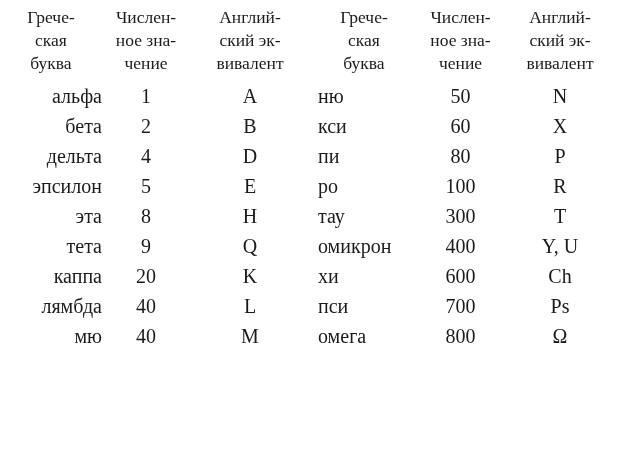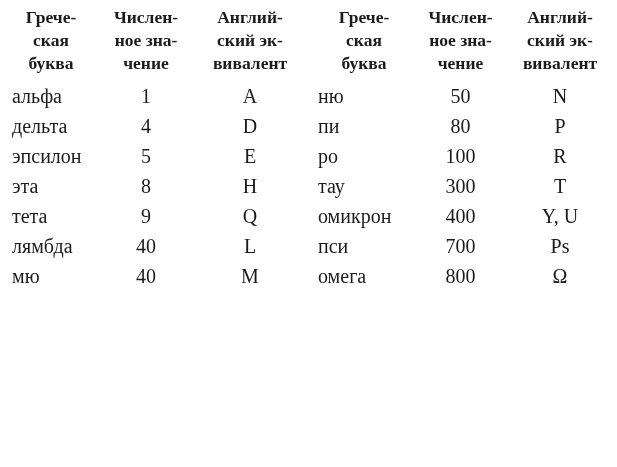--- a/index.html
+++ b/index.html
@@ -14,37 +14,37 @@
     font-family: "Liberation Serif", "DejaVu Serif", serif;
     color: #1b1b1b;
   }
   table.greek-table {
     width: 617px;
     border-collapse: collapse;
     table-layout: fixed;
     margin-top: 2px;
   }
   th {
-    font-weight: bold;
+    font-weight: normal;
     font-size: 17.5px;
     line-height: 23px;
     text-align: center;
     vertical-align: top;
     padding: 4px 0 6px 0;
     white-space: pre-line;
   }
   td {
     font-size: 20px;
     height: 30px;
     padding: 0;
     vertical-align: middle;
     text-align: center;
   }
   td.c-letter {
-    text-align: left;
+    text-align: right;
     padding-left: 12px;
     margin-left: 22px;
   }
   td.c-letter-r {
     text-align: left;
     padding-left: 8px;
     margin-left: 46px;
   }
 </style>
 </head>
@@ -84,20 +84,28 @@
   <tbody>
     <tr>
       <td class="c-letter">альфа</td>
       <td class="c-num">1</td>
       <td class="c-eq">A</td>
       <td class="c-letter-r">ню</td>
       <td class="c-num">50</td>
       <td class="c-eq">N</td>
     </tr>
     <tr>
+      <td class="c-letter">бета</td>
+      <td class="c-num">2</td>
+      <td class="c-eq">B</td>
+      <td class="c-letter-r">кси</td>
+      <td class="c-num">60</td>
+      <td class="c-eq">X</td>
+    </tr>
+    <tr>
       <td class="c-letter">дельта</td>
       <td class="c-num">4</td>
       <td class="c-eq">D</td>
       <td class="c-letter-r">пи</td>
       <td class="c-num">80</td>
       <td class="c-eq">P</td>
     </tr>
     <tr>
       <td class="c-letter">эпсилон</td>
       <td class="c-num">5</td>
@@ -116,20 +124,28 @@
     </tr>
     <tr>
       <td class="c-letter">тета</td>
       <td class="c-num">9</td>
       <td class="c-eq">Q</td>
       <td class="c-letter-r">омикрон</td>
       <td class="c-num">400</td>
       <td class="c-eq">Y, U</td>
     </tr>
     <tr>
+      <td class="c-letter">каппа</td>
+      <td class="c-num">20</td>
+      <td class="c-eq">K</td>
+      <td class="c-letter-r">хи</td>
+      <td class="c-num">600</td>
+      <td class="c-eq">Ch</td>
+    </tr>
+    <tr>
       <td class="c-letter">лямбда</td>
       <td class="c-num">40</td>
       <td class="c-eq">L</td>
       <td class="c-letter-r">пси</td>
       <td class="c-num">700</td>
       <td class="c-eq">Ps</td>
     </tr>
     <tr>
       <td class="c-letter">мю</td>
       <td class="c-num">40</td>

